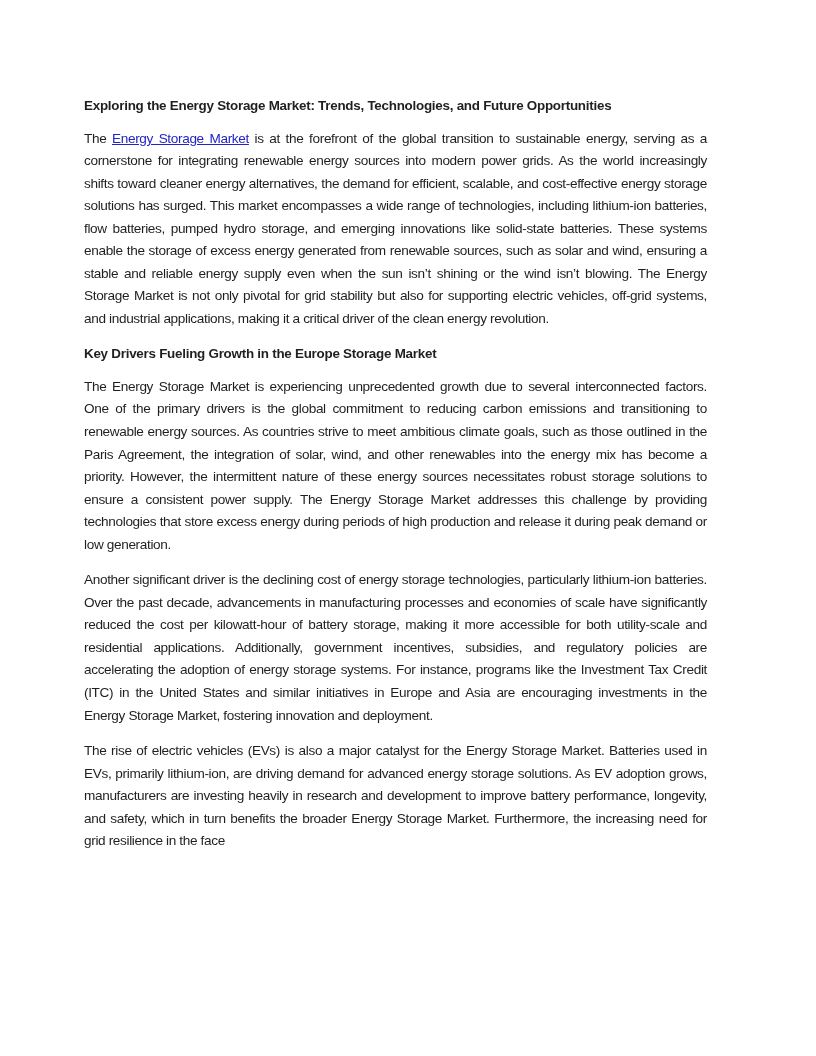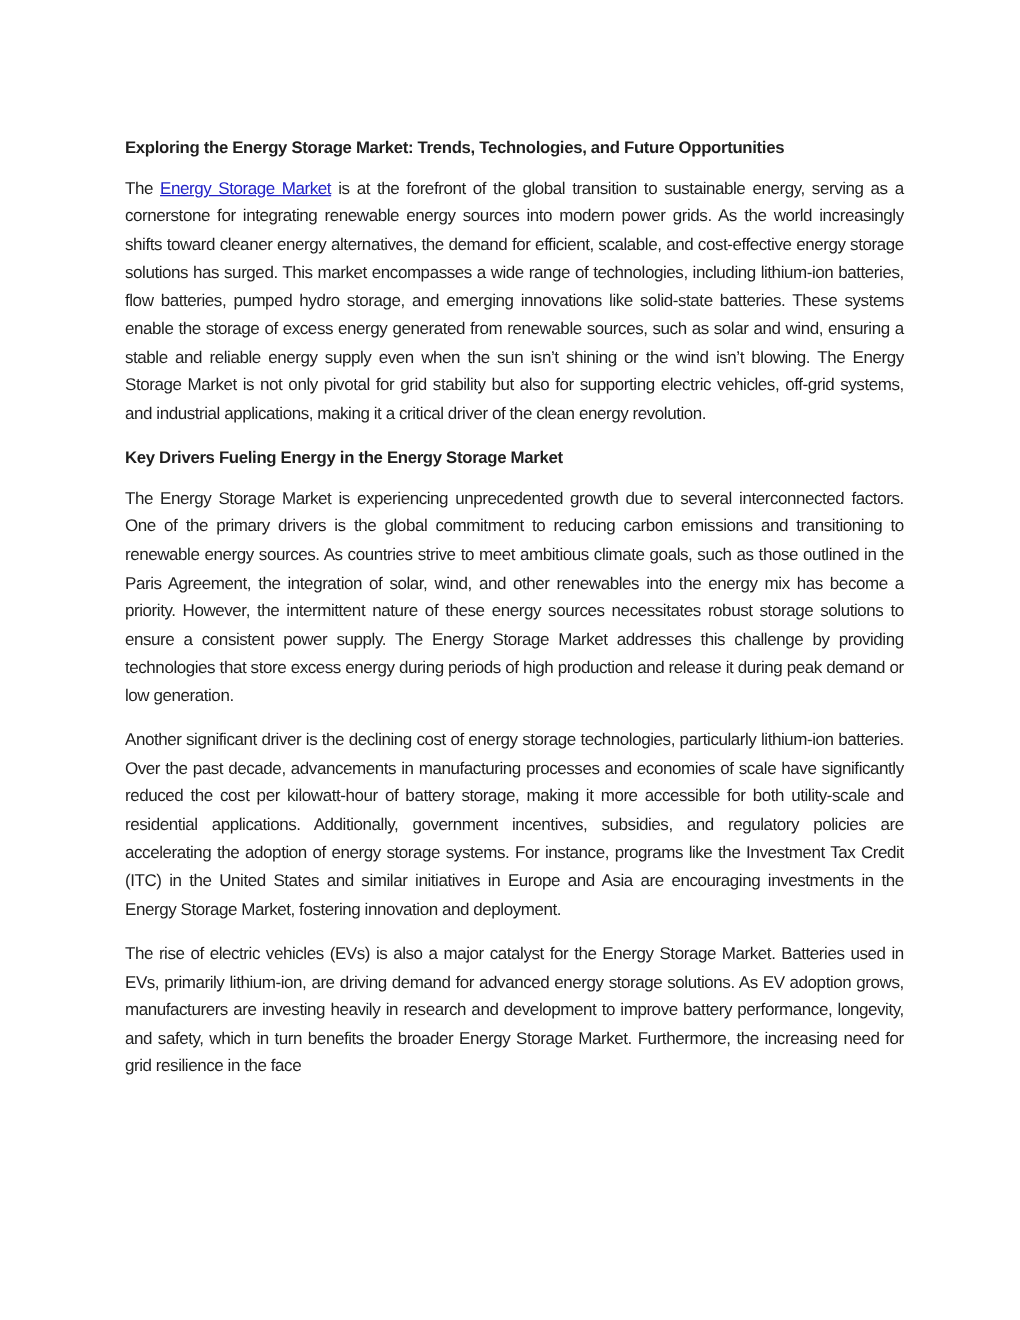--- a/index.html
+++ b/index.html
@@ -10,24 +10,23 @@
     body {
       width: 816px;
       height: 1056px;
       position: relative;
       overflow: hidden;
       font-family: "Liberation Sans", sans-serif;
       color: #1f1f1f;
     }
     .page {
       position: absolute;
-      left: 100px;
+      left: 84px;
       top: 95px;
       width: 623px;
-      margin-top: 12px;
     }
     .title {
       font-weight: bold;
       font-size: 13.4px;
       line-height: 22.5px;
       margin: 0 0 10px 0;
       letter-spacing: -0.25px;
       white-space: nowrap;
     }
     .heading {
@@ -51,18 +50,18 @@
     }
   </style>
 </head>
 <body>
 
 <div class="page">
   <div class="title">Exploring the Energy Storage Market: Trends, Technologies, and Future Opportunities</div>
 
   <p class="body"><span>The </span><a class="link" href="#">Energy Storage Market</a><span> is at the forefront of the global transition to sustainable energy, serving as a cornerstone for integrating renewable energy sources into modern power grids. As the world increasingly shifts toward cleaner energy alternatives, the demand for efficient, scalable, and cost-effective energy storage solutions has surged. This market encompasses a wide range of technologies, including lithium-ion batteries, flow batteries, pumped hydro storage, and emerging innovations like solid-state batteries. These systems enable the storage of excess energy generated from renewable sources, such as solar and wind, ensuring a stable and reliable energy supply even when the sun isn’t shining or the wind isn’t blowing. The Energy Storage Market is not only pivotal for grid stability but also for supporting electric vehicles, off-grid systems, and industrial applications, making it a critical driver of the clean energy revolution.</span></p>
 
-  <div class="heading">Key Drivers Fueling Energy in the Energy Storage Market</div>
+  <div class="heading">Key Drivers Fueling Growth in the Europe Storage Market</div>
 
   <p class="body">The Energy Storage Market is experiencing unprecedented growth due to several interconnected factors. One of the primary drivers is the global commitment to reducing carbon emissions and transitioning to renewable energy sources. As countries strive to meet ambitious climate goals, such as those outlined in the Paris Agreement, the integration of solar, wind, and other renewables into the energy mix has become a priority. However, the intermittent nature of these energy sources necessitates robust storage solutions to ensure a consistent power supply. The Energy Storage Market addresses this challenge by providing technologies that store excess energy during periods of high production and release it during peak demand or low generation.</p>
   <p class="body">Another significant driver is the declining cost of energy storage technologies, particularly lithium-ion batteries. Over the past decade, advancements in manufacturing processes and economies of scale have significantly reduced the cost per kilowatt-hour of battery storage, making it more accessible for both utility-scale and residential applications. Additionally, government incentives, subsidies, and regulatory policies are accelerating the adoption of energy storage systems. For instance, programs like the Investment Tax Credit (ITC) in the United States and similar initiatives in Europe and Asia are encouraging investments in the Energy Storage Market, fostering innovation and deployment.</p>
   <p class="body">The rise of electric vehicles (EVs) is also a major catalyst for the Energy Storage Market. Batteries used in EVs, primarily lithium-ion, are driving demand for advanced energy storage solutions. As EV adoption grows, manufacturers are investing heavily in research and development to improve battery performance, longevity, and safety, which in turn benefits the broader Energy Storage Market. Furthermore, the increasing need for grid resilience in the face</p>
 </div>
 
 </body></html>

